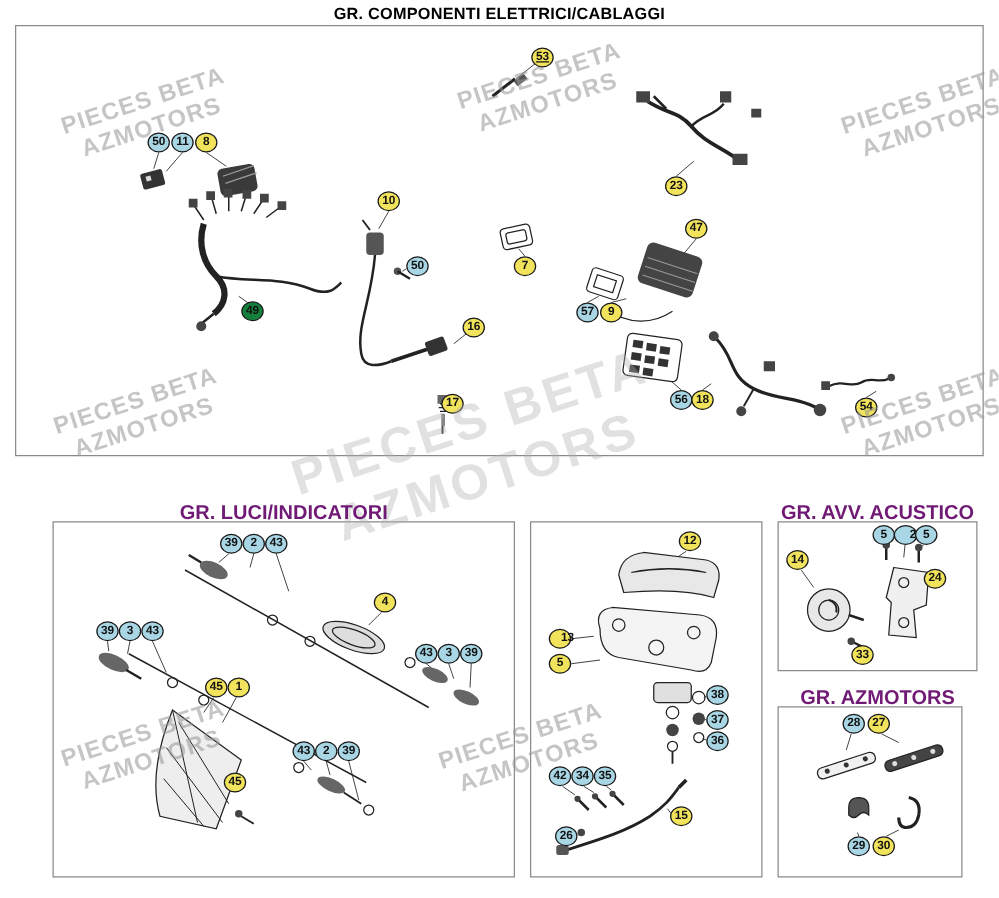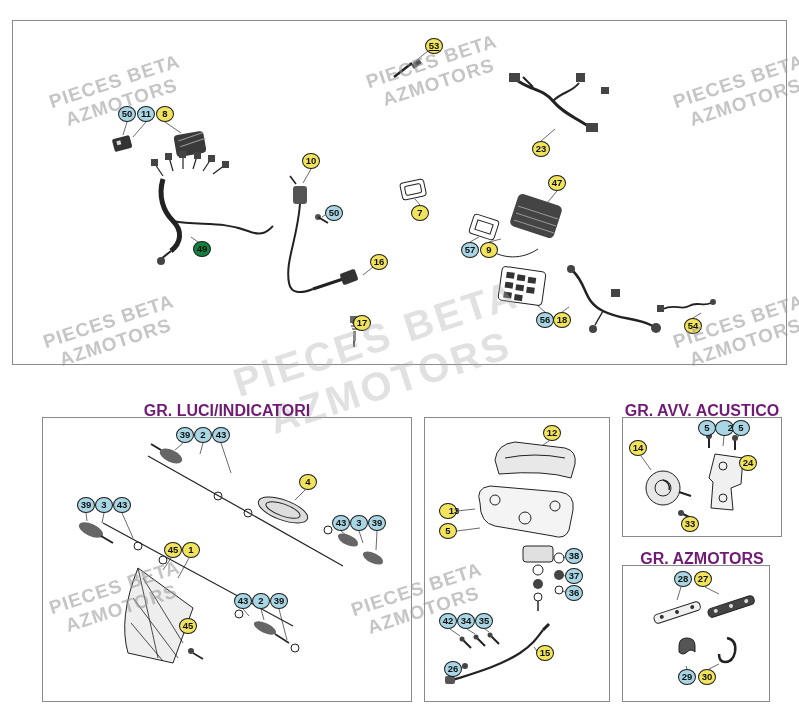--- a/index.html
+++ b/index.html
@@ -19,20 +19,21 @@
         color:rgba(150,150,150,0.55); font-weight:bold; font-size:19px; text-align:center;
         letter-spacing:1px; line-height:1.15; pointer-events:none; z-index:5; white-space:nowrap; }
   .wm.big { font-size:40px; color:rgba(175,175,175,0.38); letter-spacing:3px; }
   svg.illus { position:absolute; left:0; top:0; z-index:3; }
 </style>
 </head>
 <body>
 
 <div class="page">
 
+  <div class="page-title">GR. COMPONENTI ELETTRICI/CABLAGGI</div>
 
   <div class="panel" style="left:12px;top:20px;width:775px;height:345px;">
     <svg class="illus" width="775" height="345" viewBox="0 0 775 345">
 
       <path d="M415 30 L400 42 M114 101 L110 114 M133 101 L120 116 M152 101 L168 112
                M528 120 L542 108 M298 148 L290 162 M312 194 L309 196 M407 184 L402 178
                M544 170 L534 182 M457 221 L466 216 M476 221 L488 218 M360 246 L350 254
                M185 221 L178 216 M340 303 L346 304 M532 291 L524 284 M549 291 L556 286
                M680 297 L688 292" stroke="#444" stroke-width="0.8" fill="none"></path>
 

